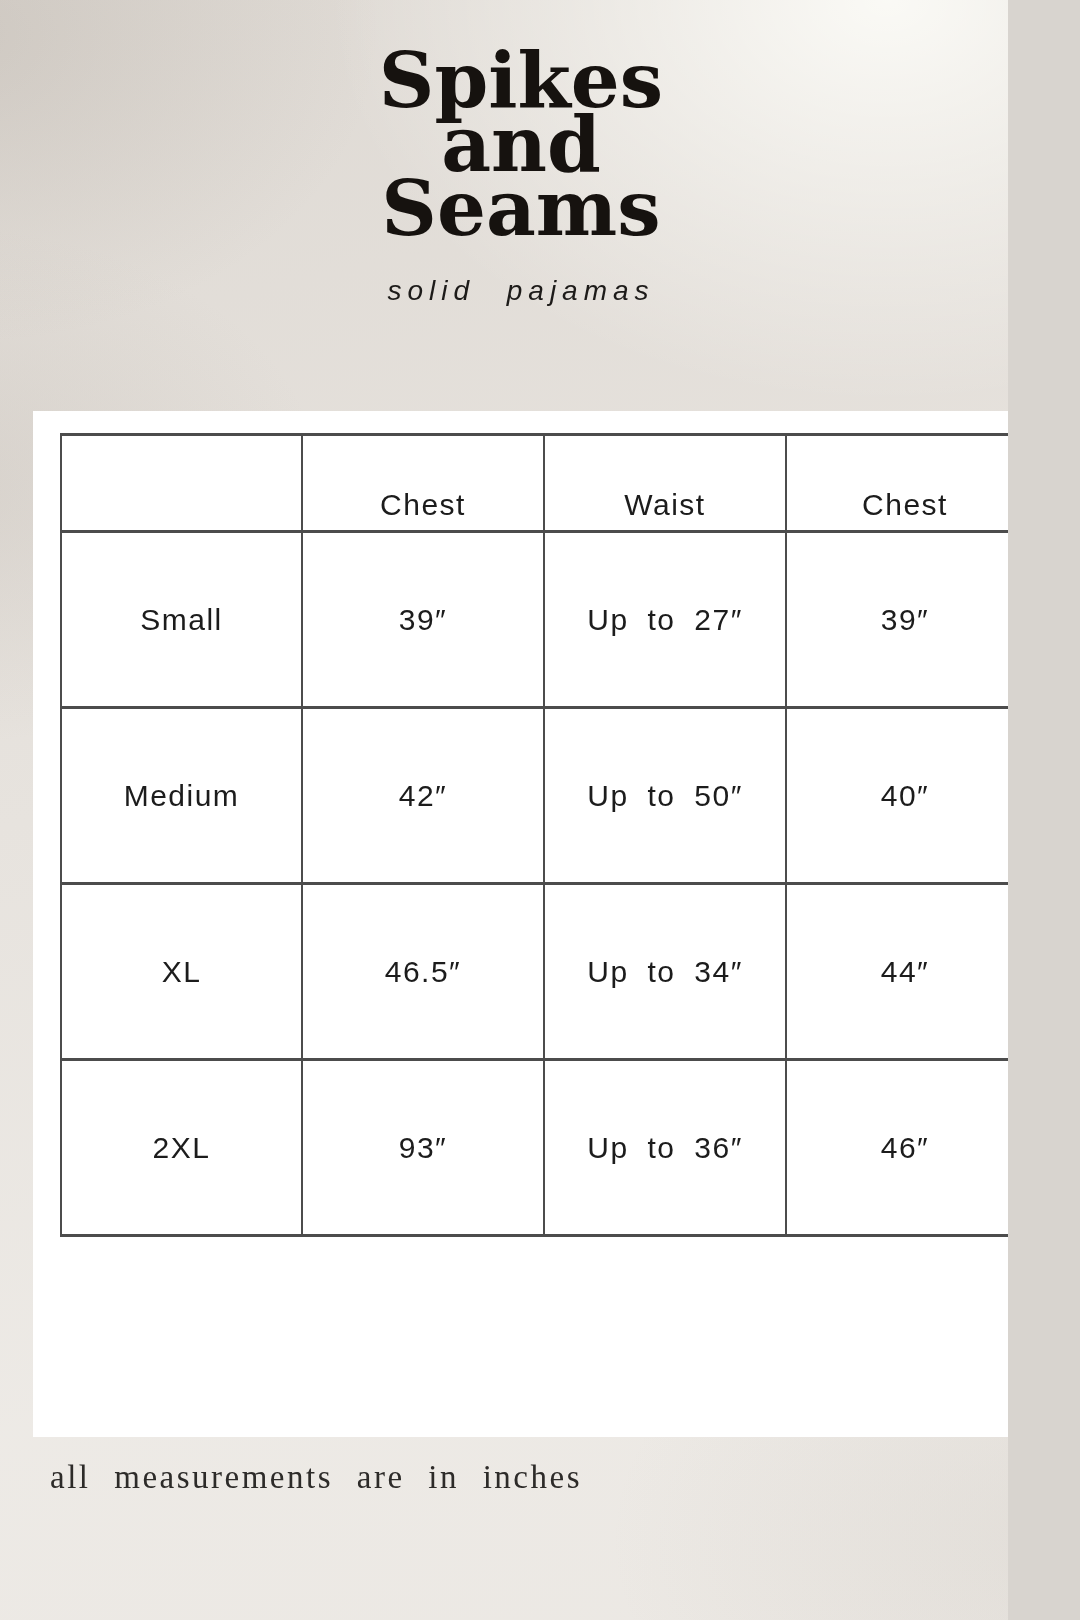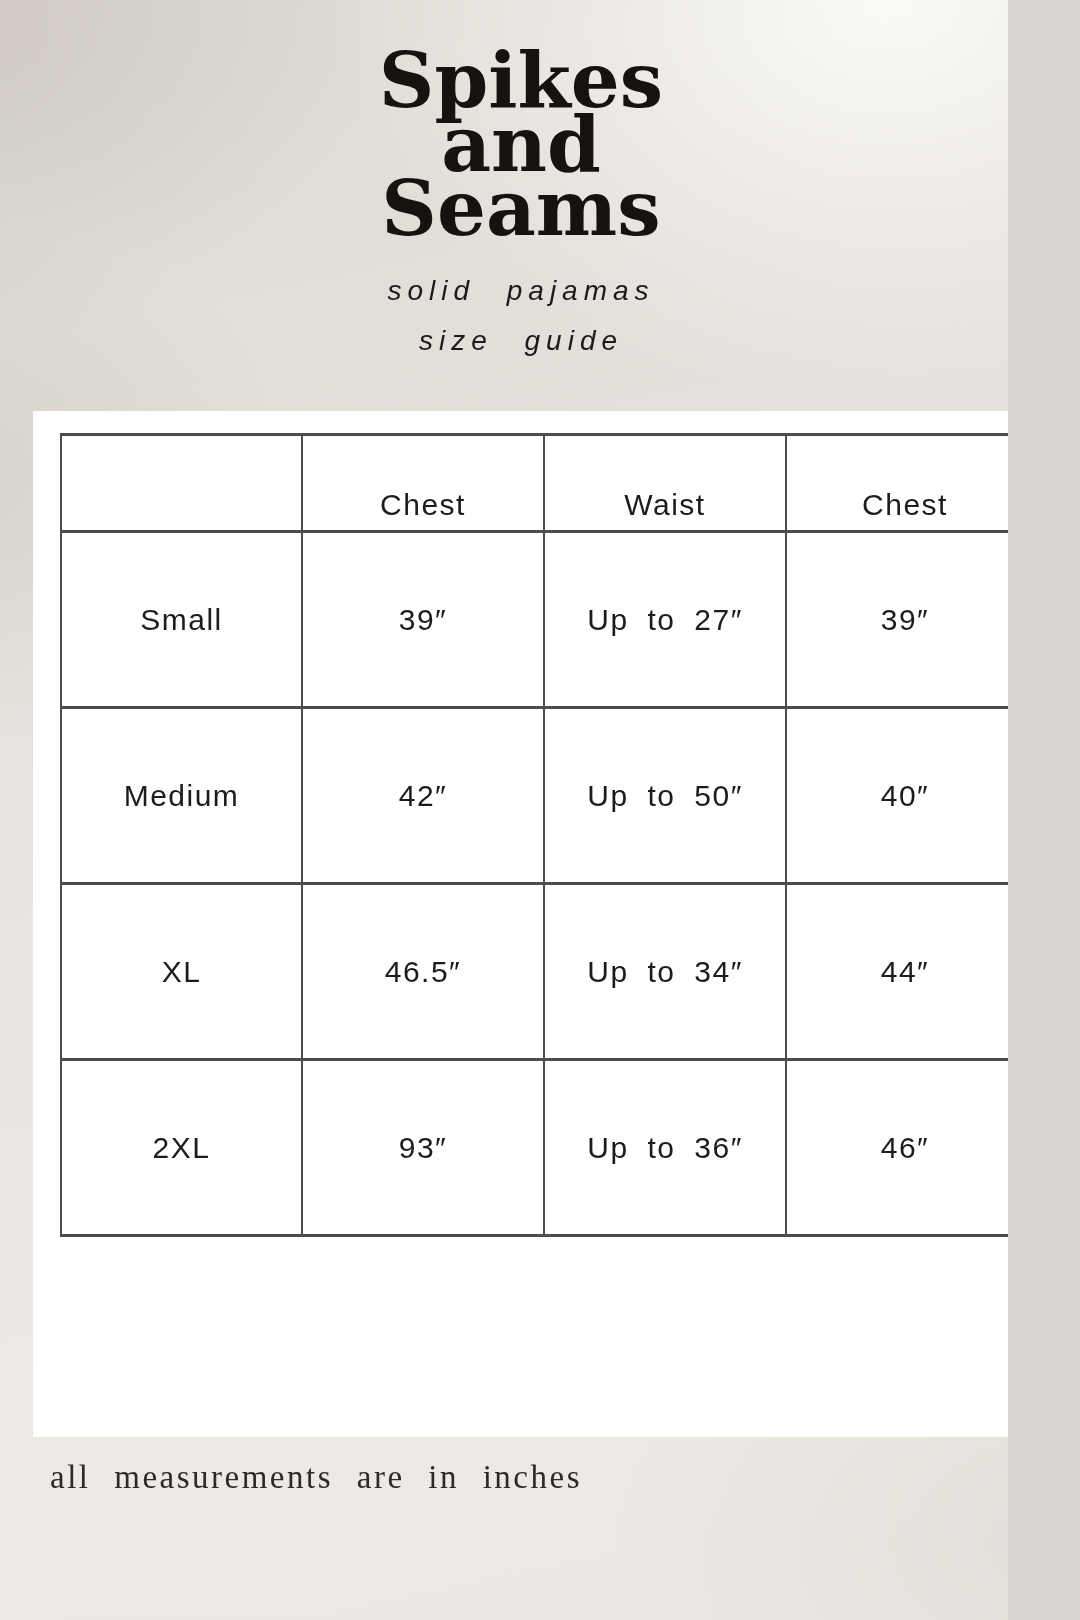--- a/index.html
+++ b/index.html
@@ -106,21 +106,20 @@
 <div class="page">
 
   <div class="hero">
     <div class="brand">
       <span class="brand-line">Spikes</span>
       <span class="brand-line">and</span>
       <span class="brand-line">Seams</span>
     </div>
     <div class="subtitle">
       <span class="subtitle-line">solid pajamas</span>
-      <span class="subtitle-line">size guide</span>
     </div>
   </div>
 
   <div class="card">
     <table class="size-table">
       <colgroup>
         <col style="width:241px">
         <col style="width:242px">
         <col style="width:242px">
         <col style="width:238px">

